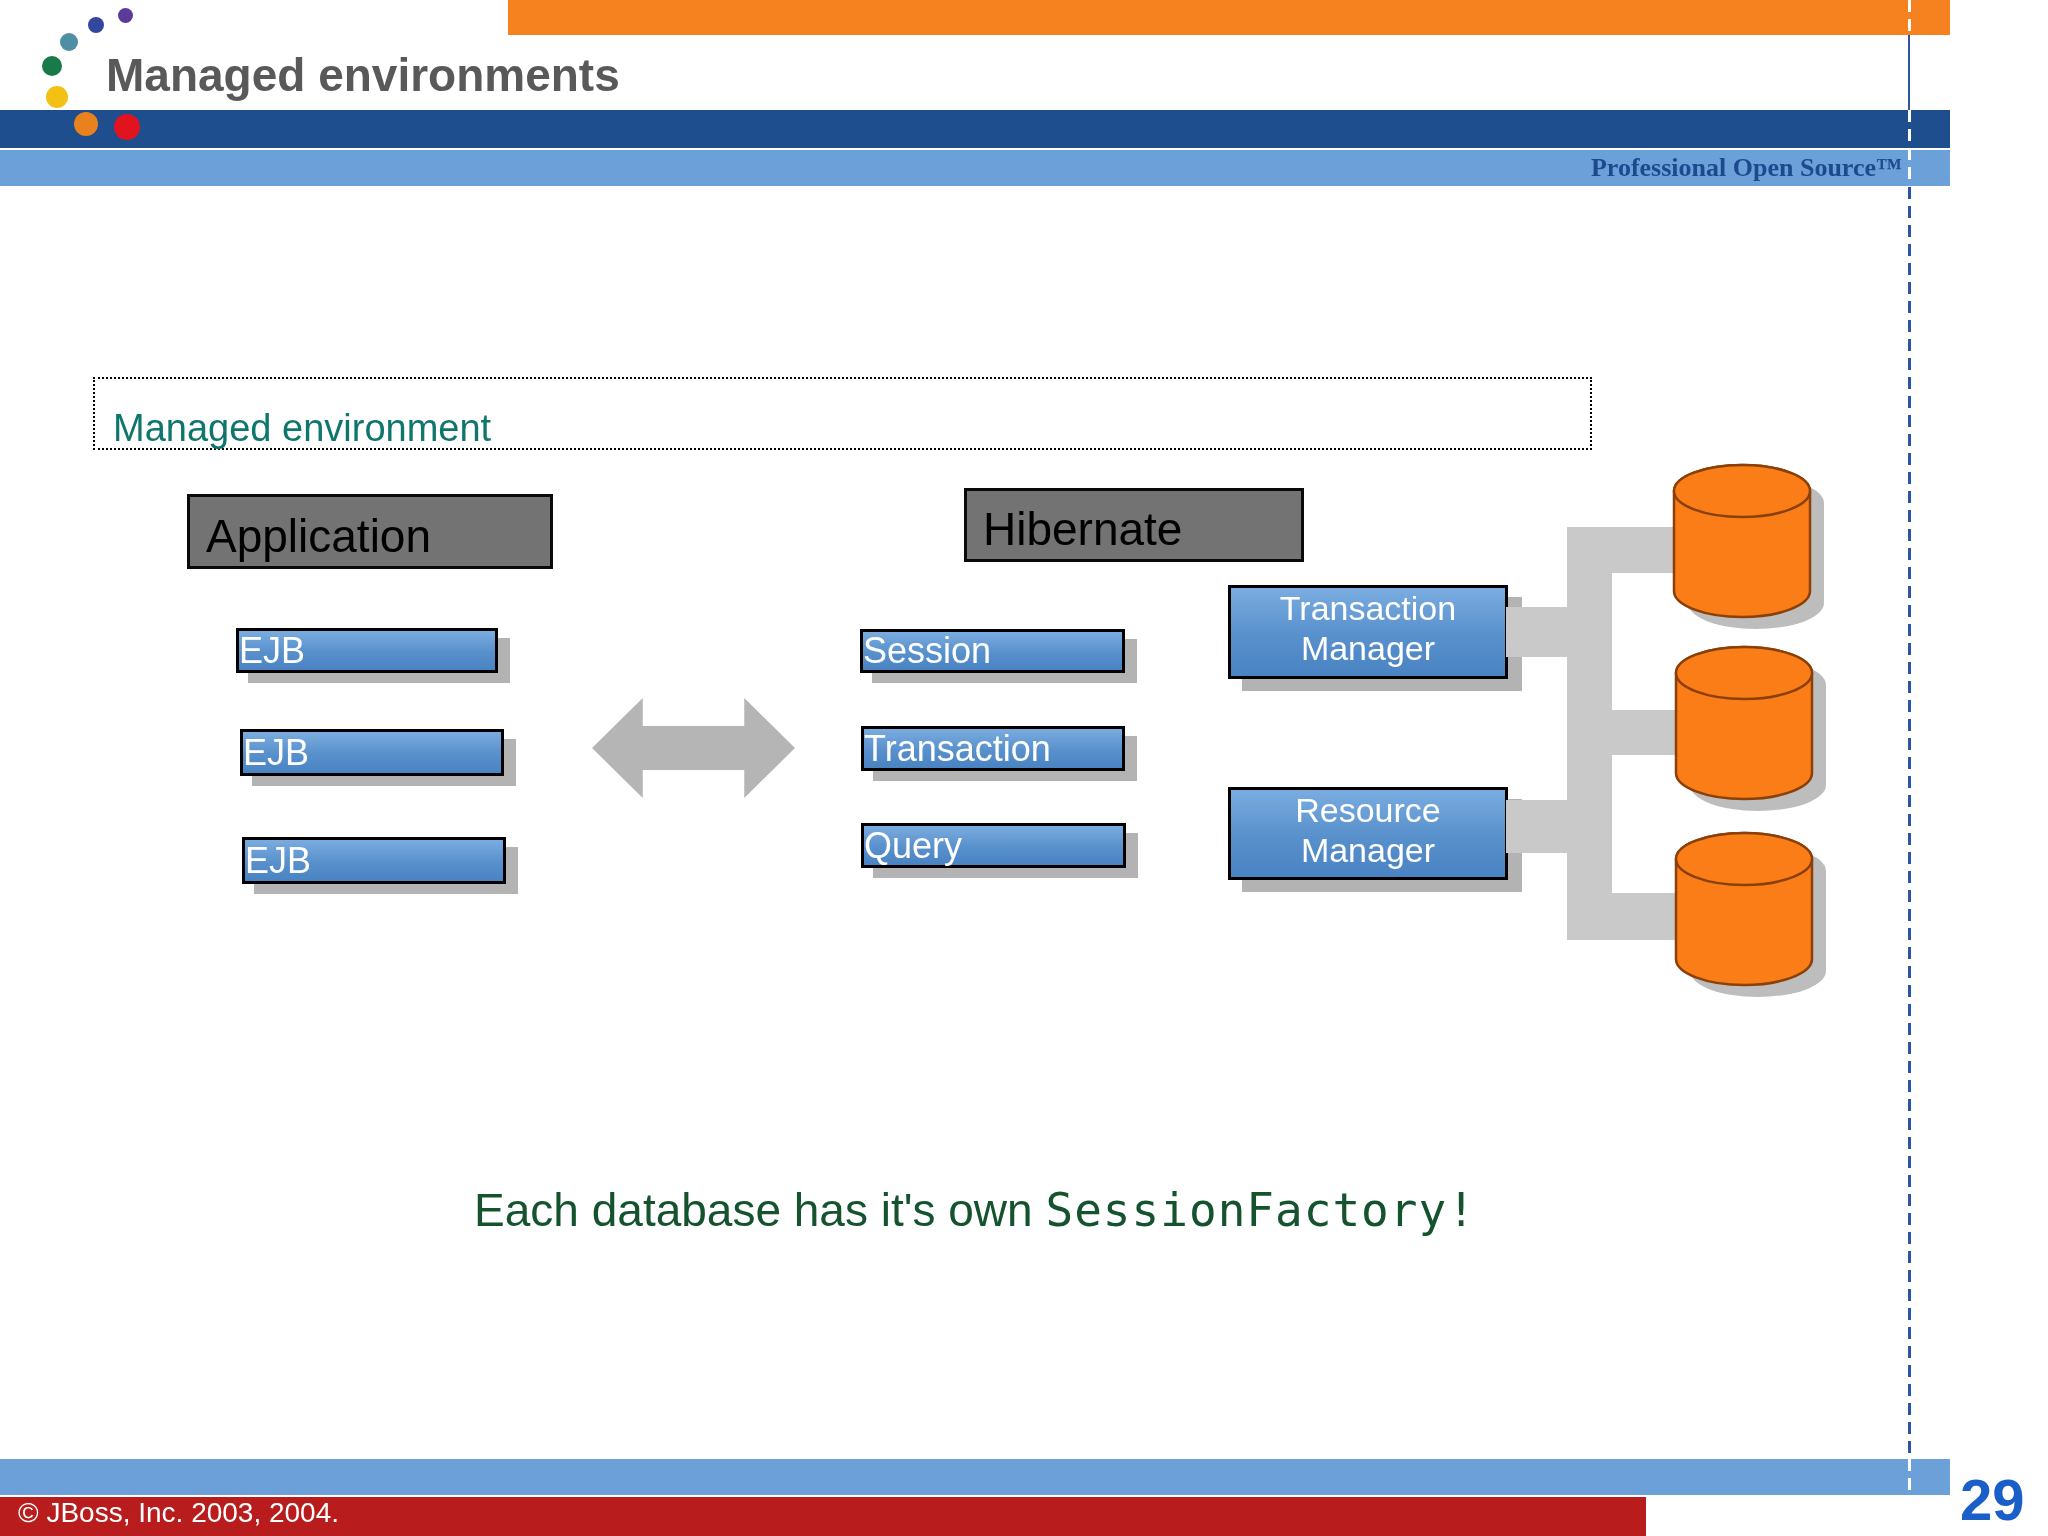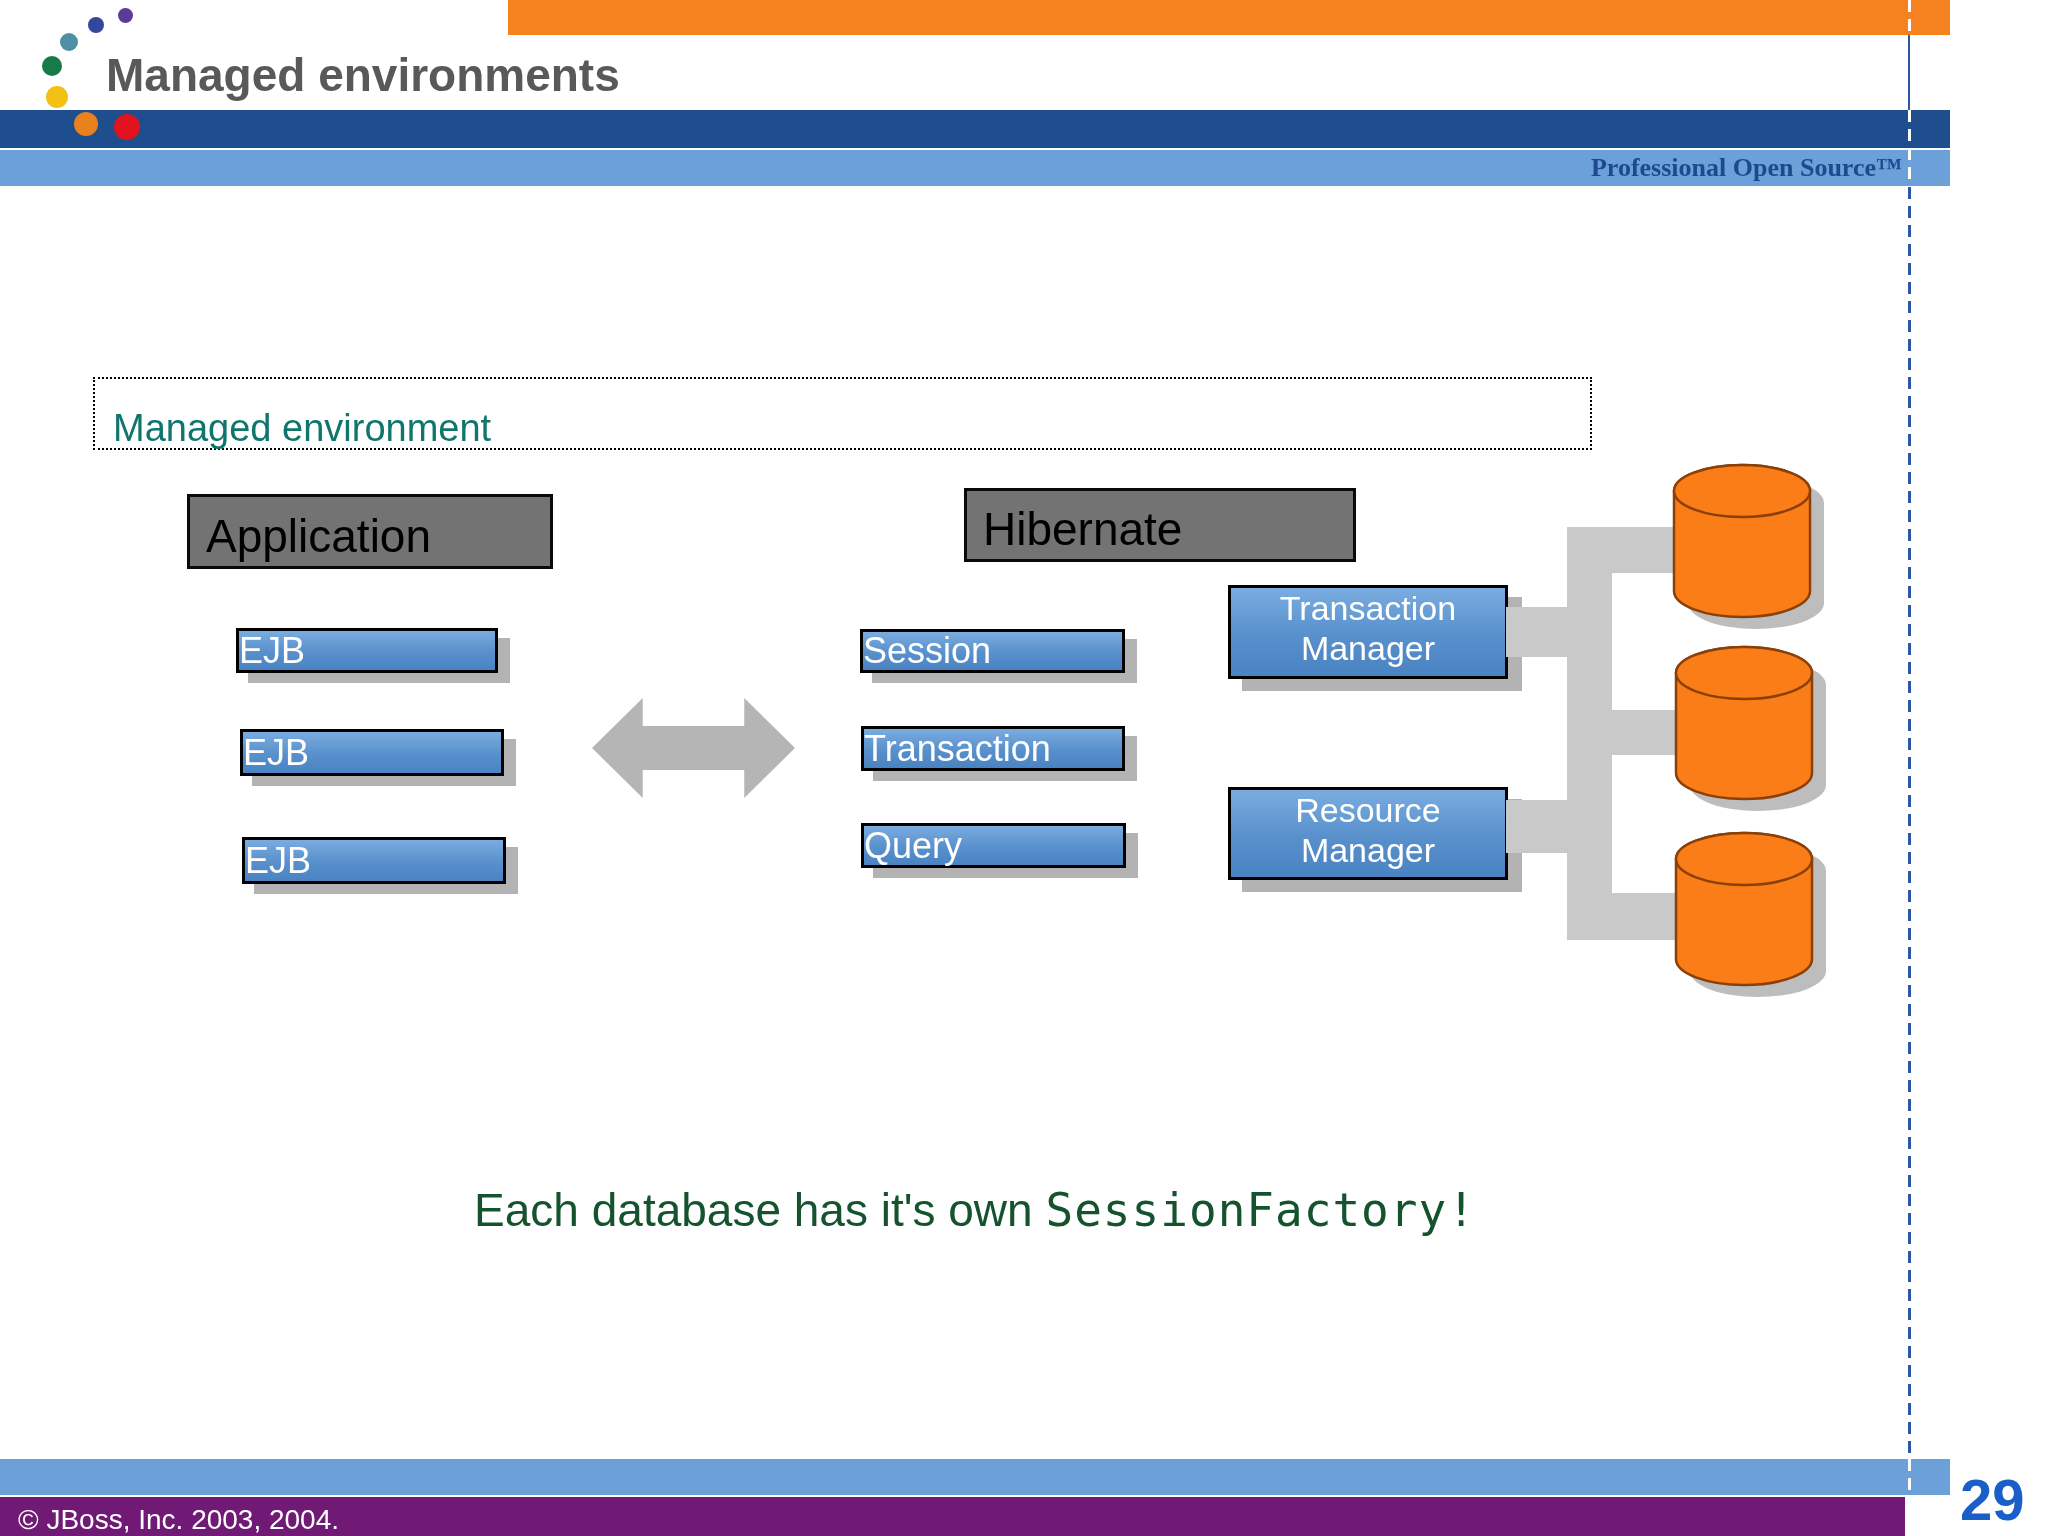--- a/index.html
+++ b/index.html
@@ -24,21 +24,21 @@
 
   
   .dashed-box { left:93px; top:377px; width:1499px; height:73px; border:2px dotted #000;
     display:flex; align-items:flex-end; padding:0 0 1px 18px; }
   .dashed-box-label { font-size:38px; color:#0f766e; line-height:1.0; }
 
   
   .graybox { background:#737373; border:3px solid #0A0A0A; display:flex; align-items:center; padding-left:16px; }
   .graybox .lbl { font-size:46px; color:#000; margin-top:8px; }
   .application-box { left:187px; top:494px; width:366px; height:75px; }
-  .hibernate-box { left:964px; top:488px; width:392px; height:74px; }
+  .hibernate-box { left:964px; top:488px; width:340px; height:74px; }
 
   
   .bluebox { background:linear-gradient(180deg,#7AACDF 0%,#5890CC 55%,#4A83C3 100%);
     border:3px solid #000; box-shadow:12px 10px 0 0 #B3B3B3;
     display:flex; align-items:center; 
     color:#fff; font-weight:normal; font-size:36px; }
   .ejb-1 { left:236px; top:628px; width:262px; height:45px; }
   .ejb-2 { left:240px; top:729px; width:264px; height:47px; }
   .ejb-3 { left:242px; top:837px; width:264px; height:47px; }
   .session-box { left:860px; top:629px; width:265px; height:44px; }
@@ -66,22 +66,22 @@
   .db-1 { left:1672px; top:463px; }
   .db-2 { left:1674px; top:645px; }
   .db-3 { left:1674px; top:831px; }
 
   
   .caption { left:0; top:1183px; width:1950px; text-align:center; font-size:46px; color:#14532d; }
   .caption .code { font-family:"DejaVu Sans Mono","Liberation Mono",monospace; letter-spacing:1px; }
 
   
   .light-bar-bottom { left:0; top:1459px; width:1950px; height:36px; background:#6BA0D8; }
-  .dark-bar-bottom  { left:0; top:1497px; width:1905px; height:39px; background:#701a75;
-    display:flex; align-items:flex-end; padding-left:18px; }
+  .dark-bar-bottom  { left:0; top:1497px; width:1646px; height:39px; background:#b91c1c;
+    display:flex; align-items:flex-start; padding-left:18px; }
   .copyright { font-size:28px; color:#ffffff; }
   .page-number { left:1960px; top:1466px; font-size:58px; font-weight:bold; color:#1A5EC7; }
 
   
   .vline { left:1908px; width:3px; }
   .vline.blue-dash  { background:repeating-linear-gradient(180deg,#2A56A4 0 12px,transparent 12px 19px); }
   .vline.white-dash { background:repeating-linear-gradient(180deg,#ffffff 0 12px,transparent 12px 19px); }
   .vline.solid { background:#2A56A4; width:2px; }
 </style>
 </head>

